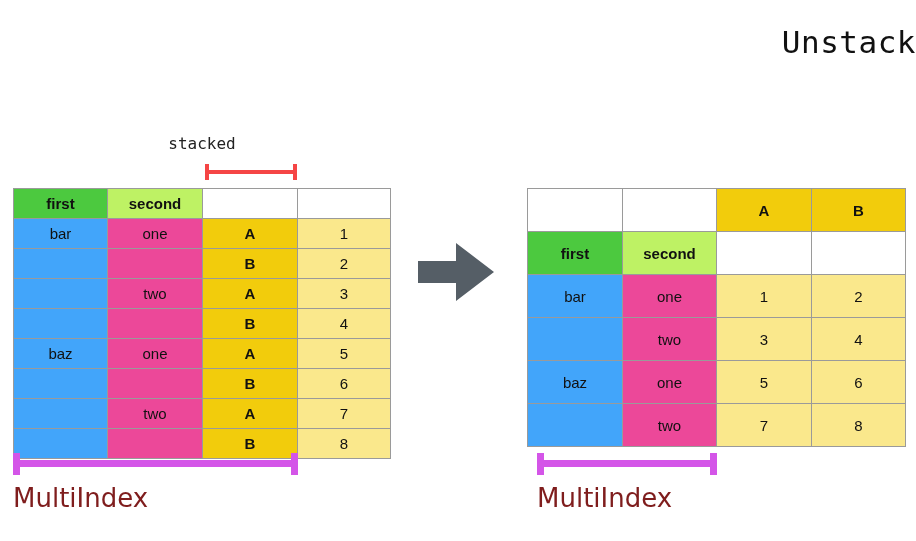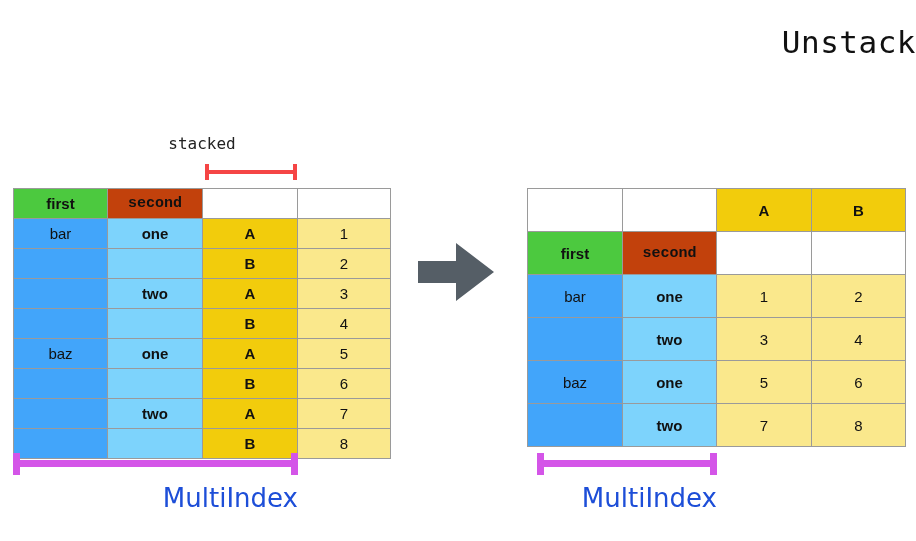--- a/index.html
+++ b/index.html
@@ -68,23 +68,23 @@
 
   #stacked-table  { left: 13px;  top: 188px; }
   #unstack-table  { left: 527px; top: 188px; }
 
   .tbl.left  td { height: 29px; }
   .tbl.right td { height: 42px; }
 
   
   .c-white     { background: #ffffff; }
   .c-green     { background: #4CC93F; font-weight: bold; }
-  .c-lgreen    { background: #c2410c; font-weight: bold; font-family: Liberation Mono, monospace; }
+  .c-lgreen    { background: #bef264; font-weight: bold; }
   .c-blue      { background: #42A5FA; font-weight: normal; }
-  .c-lblue     { background: #7dd3fc; font-weight: bold; margin-left: 20px; }
+  .c-lblue     { background: #ec4899; font-weight: normal; margin-left: 20px; }
   .c-gold      { background: #F2CC0C; font-weight: bold; }
   .c-lyellow   { background: #FAE88C; font-weight: normal; color: #2b2b2b; }
 
   
   .red-bracket {
     position: absolute;
     height: 16px;
   }
   .red-bracket .bar {
     position: absolute;
@@ -121,25 +121,25 @@
     height: 22px;
     background: #D455E8;
   }
   .mi-bracket .cap.l { left: 0; }
   .mi-bracket .cap.r { right: 0; }
   #mi-bracket-left  { left: 13px;  top: 453px; width: 285px; }
   #mi-bracket-right { left: 537px; top: 453px; width: 180px; }
 
   .mi-label {
     position: absolute;
-    text-align: right;
+    text-align: left;
     font-family: "DejaVu Sans", "Liberation Sans", sans-serif;
     font-size: 26px;
     font-weight: 400;
-    color: #1d4ed8;
+    color: #7f1d1d;
     white-space: nowrap;
   }
   #mi-label-left  { left: 13px;  top: 483px; width: 285px; }
   #mi-label-right { left: 537px; top: 483px; width: 180px; }
 
   
   #flow-arrow {
     position: absolute;
     left: 418px;
     top: 243px;

